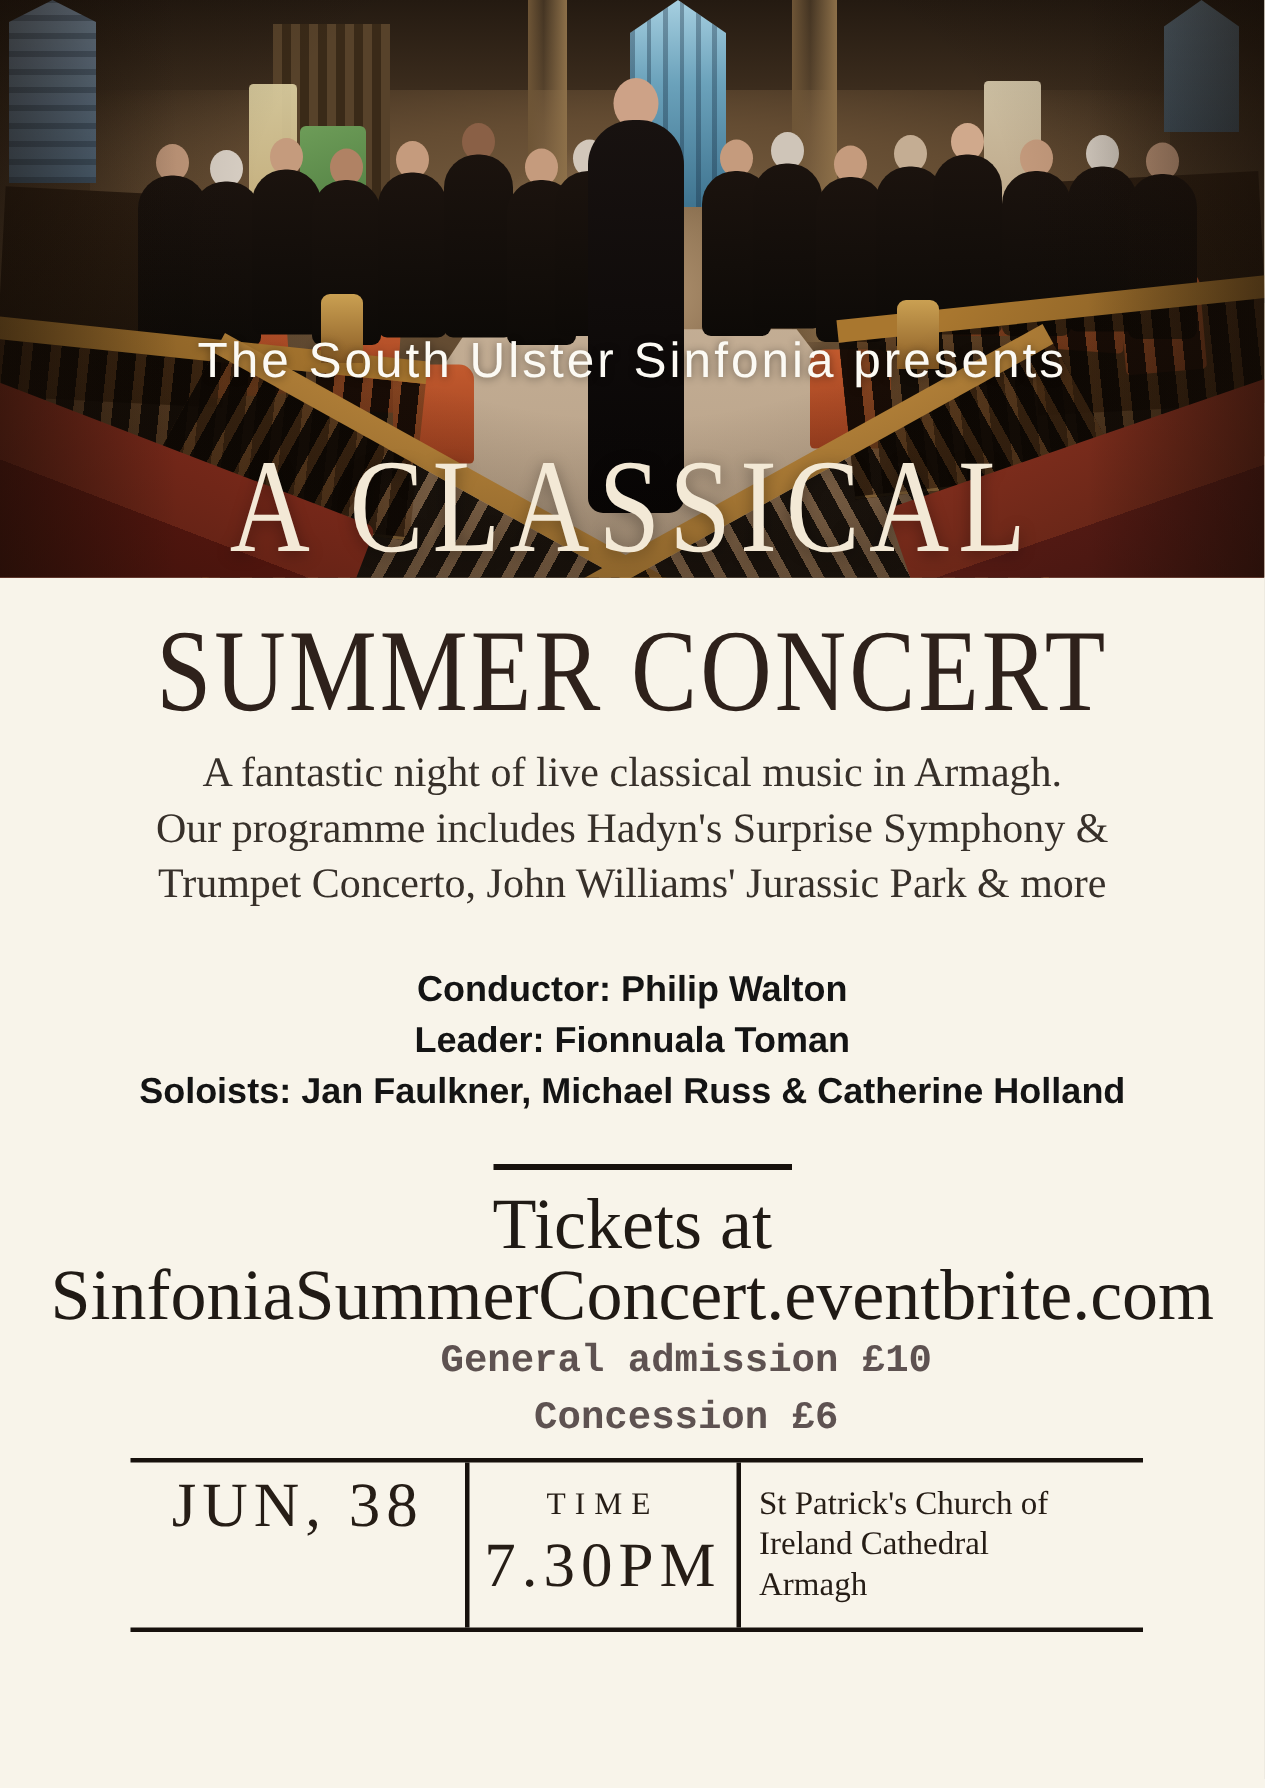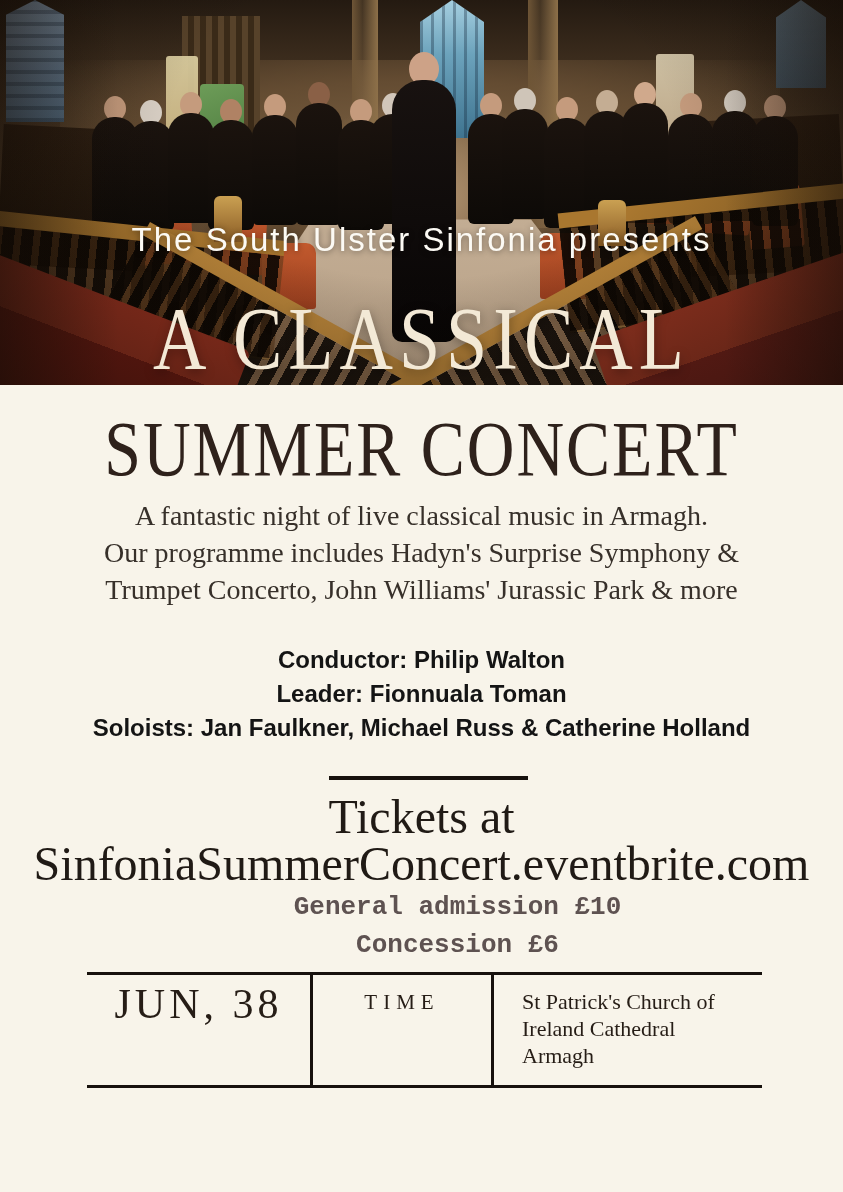--- a/index.html
+++ b/index.html
@@ -81,21 +81,21 @@
   .tickets{top:793px;font-size:48px;line-height:47px;color:var(--tickets-text,#201a15);}
   .prices{top:888px;font-family:Liberation Mono, monospace;font-weight:700;font-size:26px;line-height:38px;
     color:var(--price-text,#5e5251);padding-left:36px;}
   
   .details{position:absolute;left:87px;top:972px;width:675px;height:110px;display:flex;
     border-top:3px solid var(--rule,#17110d);border-bottom:3px solid var(--rule,#17110d);
     color:#261d16;}
   .col{box-sizing:border-box;}
   .col.c1{width:226px;border-right:3px solid var(--rule,#17110d);text-align:center;}
   .col.c2{width:181px;border-right:3px solid var(--rule,#17110d);text-align:center;}
-  .col.c3{width:221px;padding:13px 0 0 28px;text-align:left;}
+  .col.c3{width:221px;padding:13px 0 0 12px;text-align:left;}
   .cell-label{margin-top:15px;font-size:21px;letter-spacing:6px;}
   .cell-value{margin-top:5px;font-size:42px;letter-spacing:4px;}
   .venue-line{font-size:22px;line-height:27px;}
 </style>
 </head>
 <body>
 
 <div class="poster">
 
   <div class="photo">
@@ -231,20 +231,21 @@
     <div>General admission £10</div>
     <div>Concession £6</div>
   </div>
 
   <div class="details">
     <div class="col c1">
       <div class="cell-value">JUN, 38</div>
     </div>
     <div class="col c2">
       <div class="cell-label">TIME</div>
+      <div class="cell-value">7.30PM</div>
     </div>
     <div class="col c3">
       <div class="venue-line">St Patrick's Church of</div>
       <div class="venue-line">Ireland Cathedral</div>
       <div class="venue-line">Armagh</div>
     </div>
   </div>
 
 </div>
 

